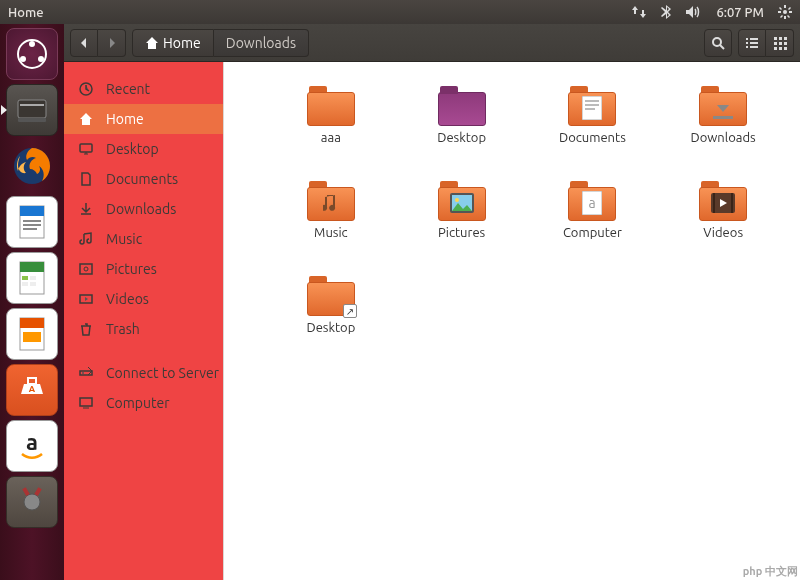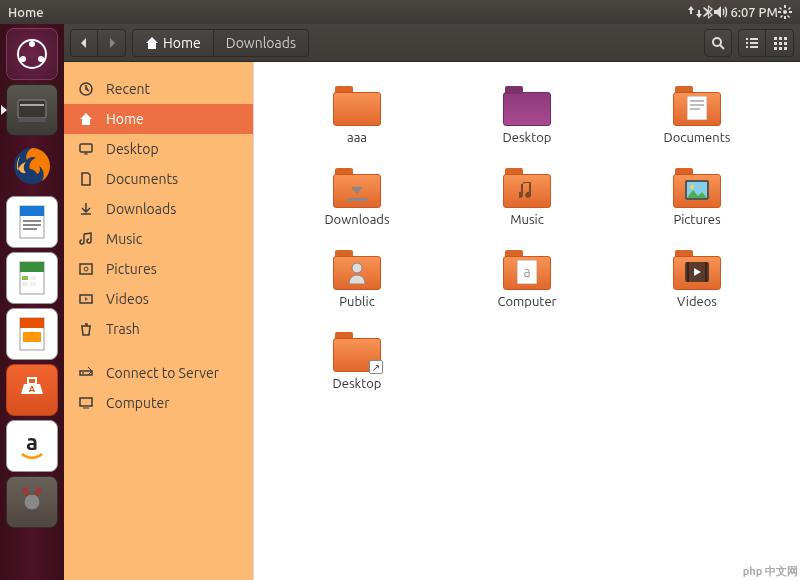--- a/index.html
+++ b/index.html
@@ -1,42 +1,42 @@
 <!DOCTYPE html>
 <html><head>
 <meta charset="utf-8">
 <style>
 *{box-sizing:border-box;margin:0;padding:0;font-family:Ubuntu,"Segoe UI",sans-serif;}
 body{width:800px;height:580px;overflow:hidden;background:#fff;}
 
 #top-panel{height:24px;background:linear-gradient(#4a4541,#3c3835);color:#e6e2de;display:flex;align-items:center;padding:0 8px;font-size:13px;font-weight:500;}
 #top-panel .spacer{flex:1;}
-#top-panel .ind{margin-left:0;display:flex;align-items:center;}
+#top-panel .ind{margin-left:14px;display:flex;align-items:center;}
 
 #launcher{position:absolute;left:0;top:24px;width:64px;height:556px;background:linear-gradient(to right,#3a0e1b,#4d1226 50%,#3a0e1b);display:flex;flex-direction:column;align-items:center;padding-top:4px;gap:4px;}
 .licon{width:52px;height:52px;border-radius:8px;display:flex;align-items:center;justify-content:center;position:relative;}
 .licon svg{width:44px;height:44px;}
 .tri{position:absolute;left:-6px;top:50%;transform:translateY(-50%);width:0;height:0;border-top:5px solid transparent;border-bottom:5px solid transparent;border-left:6px solid #eee;}
 
 #toolbar{position:absolute;left:64px;top:24px;right:0;height:38px;background:linear-gradient(#474440,#3f3c38);display:flex;align-items:center;padding:0 6px;gap:6px;border-bottom:1px solid #2a2724;}
 .toolbtn{height:28px;min-width:28px;border:1px solid #2d2a27;border-radius:4px;background:linear-gradient(#4b4743,#3e3a37);display:flex;align-items:center;justify-content:center;color:#ddd;}
 .tgroup{display:flex;}
 .tgroup .toolbtn:first-child{border-radius:4px 0 0 4px;}
 .tgroup .toolbtn:last-child{border-radius:0 4px 4px 0;border-left:none;}
 .pathbtn{padding:0 12px;color:#fff;font-size:14px;gap:4px;}
 .pathbtn.inactive{color:#cfcac5;background:linear-gradient(#454240,#3b3836);}
 #toolbar .spacer{flex:1;}
 
-#sidebar{position:absolute;left:64px;top:62px;width:190px;bottom:0;background:#fdba74;border-right:1px solid #dcd7d2;padding-top:12px;}
+#sidebar{position:absolute;left:64px;top:62px;width:160px;bottom:0;background:#ef4444;border-right:1px solid #dcd7d2;padding-top:12px;}
 .srow{height:30px;display:flex;align-items:center;padding-left:14px;gap:12px;color:#3d3a37;font-size:14px;}
 .srow svg{width:16px;height:16px;fill:#555;}
 .srow.active{background:#ed7042;color:#fff;}
 .srow.active svg{fill:#fff;}
 
-#content{position:absolute;left:254px;top:62px;right:0;bottom:0;background:#fff;padding:24px 18px;display:grid;grid-template-columns:repeat(3,1fr);grid-auto-rows:82px;gap:0;justify-items:center;align-content:start;}
+#content{position:absolute;left:254px;top:62px;right:0;bottom:0;background:#fff;padding:24px 18px;display:grid;grid-template-columns:repeat(4,1fr);grid-auto-rows:82px;gap:13px;justify-items:center;align-content:start;}
 .fitem{display:flex;flex-direction:column;align-items:center;gap:4px;font-size:13px;color:#333;}
 .folder-ic{width:48px;height:40px;position:relative;}
 
 .fbase{position:absolute;inset:0;}
 .fbase::before{content:"";position:absolute;top:0;left:2px;width:18px;height:8px;background:#d86428;border-radius:2px 2px 0 0;}
 .fbase::after{content:"";position:absolute;top:6px;left:0;right:0;bottom:0;background:linear-gradient(#f89355,#e0682c);border-radius:3px;border:1px solid #c9571f;}
 .ov-desktop::before{content:"";position:absolute;top:6px;left:0;right:0;bottom:0;background:linear-gradient(#8e3a7b,#a84a92);border-radius:3px;border:1px solid #6f2a60;}
 .ov-desktop::after{content:"";position:absolute;top:0;left:2px;width:18px;height:8px;background:#7b3069;border-radius:2px 2px 0 0;}
 .link-arrow{position:absolute;right:-2px;bottom:-2px;width:14px;height:14px;background:#fff;border:1px solid #888;border-radius:2px;display:flex;align-items:center;justify-content:center;font-size:10px;color:#333;}
 .watermark{position:absolute;right:2px;bottom:1px;font-size:11px;color:#aaa;font-weight:bold;}
@@ -331,30 +331,20 @@
           <rect x="2" y="2" width="20" height="16" fill="#87ceeb"></rect>
           <circle cx="7" cy="7" r="2" fill="#ffd54f"></circle>
           <path fill="#4caf50" d="M2 18l6-8 5 6 4-4 5 6z"></path>
         </svg>
       </div>
       <span>Pictures</span>
     </div>
     <div class="fitem">
       <div class="folder-ic">
         <div class="fbase"></div>
-        <svg style="position:absolute;top:12px;left:14px" width="20" height="22">
-          <circle cx="10" cy="6" r="5" fill="#ddd" stroke="#888"></circle>
-          <path fill="#ddd" stroke="#888" d="M2 22c0-6 4-9 8-9s8 3 8 9z"></path>
-        </svg>
-      </div>
-      <span>Public</span>
-    </div>
-    <div class="fitem">
-      <div class="folder-ic">
-        <div class="fbase"></div>
         <svg style="position:absolute;top:10px;left:14px" width="20" height="24">
           <rect width="20" height="24" fill="#fff" stroke="#aaa"></rect>
           <text x="10" y="17" text-anchor="middle" font-size="14" fill="#999" font-family="serif">a</text>
         </svg>
       </div>
       <span>Computer</span>
     </div>
     <div class="fitem">
       <div class="folder-ic">
         <div class="fbase"></div>

